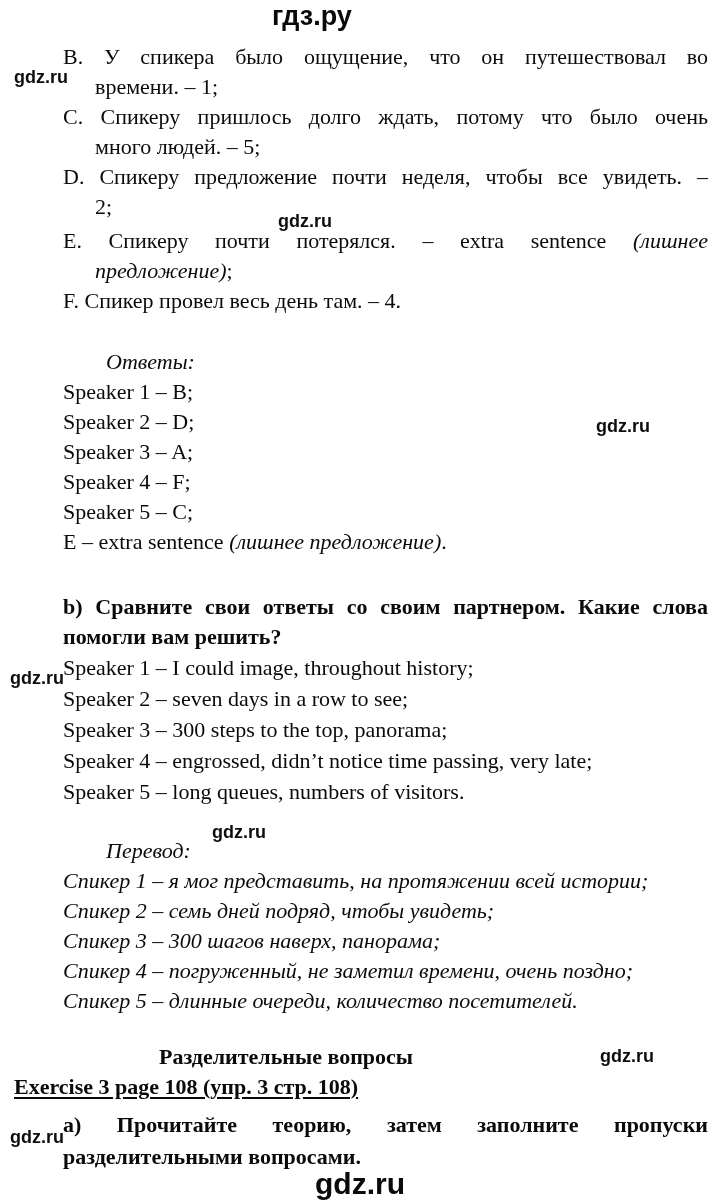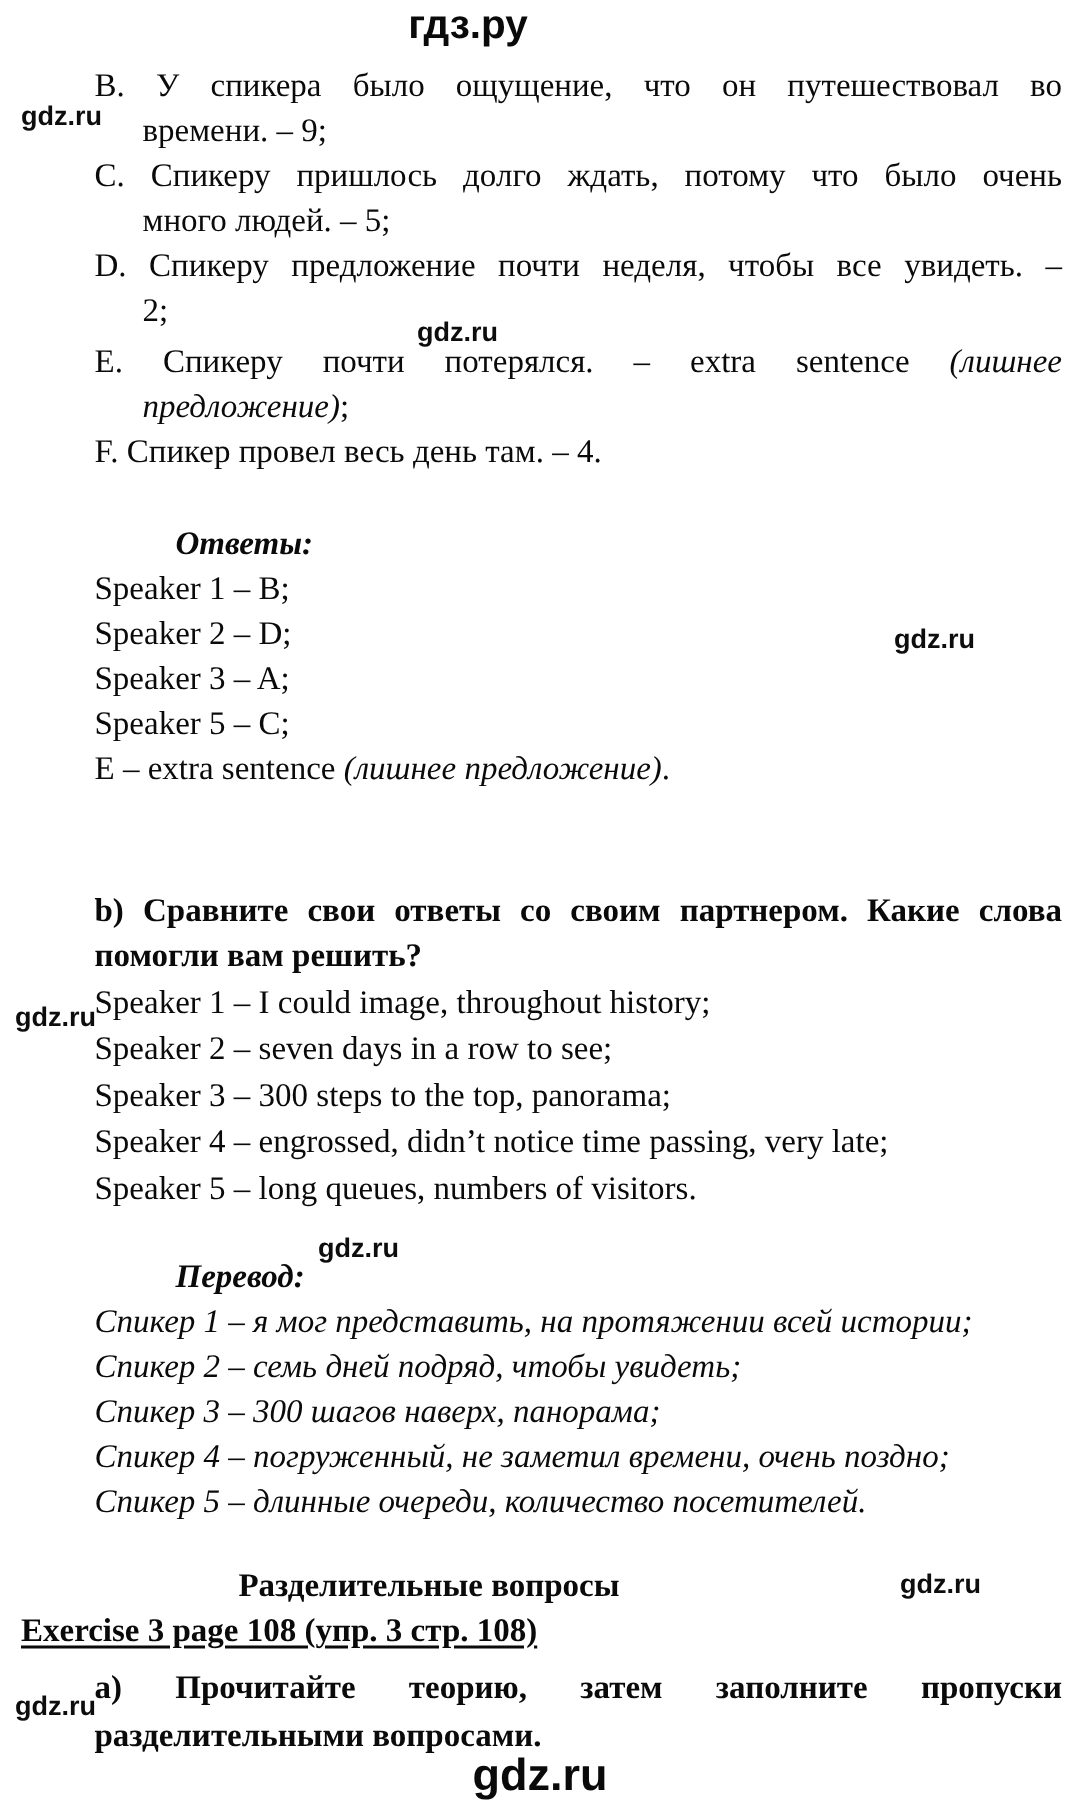--- a/index.html
+++ b/index.html
@@ -33,21 +33,21 @@
   
   .block{position:absolute;left:63px;width:645px;font-size:22px}
   .jline{text-align:justify;text-align-last:justify}
   .cont{padding-left:32px}
   i{font-style:italic}
 
   #task-list{top:42px;line-height:30px}
   #task-list .item-e{margin-top:4px}
 
   #answers{top:347px;line-height:30px}
-  .sub-head{font-weight:700;font-style:italic;margin-left:54px}
+  .sub-head{font-weight:400;font-style:italic;margin-left:43px}
 
   #part-b{top:592px;line-height:30px}
   #part-b .bold{font-weight:700}
   #part-b .sp{line-height:31px}
 
   #translation{top:836px;line-height:30px;font-style:italic}
   #translation .sub-head{font-style:italic}
 
   #tag-heading{
     position:absolute;top:1042px;left:0;width:572px;text-align:center;
@@ -69,21 +69,21 @@
 <div id="wm-2" class="wm sans">gdz.ru</div>
 <div id="wm-3" class="wm sans">gdz.ru</div>
 <div id="wm-4" class="wm sans">gdz.ru</div>
 <div id="wm-5" class="wm sans">gdz.ru</div>
 <div id="wm-6" class="wm sans">gdz.ru</div>
 <div id="wm-7" class="wm sans">gdz.ru</div>
 
 <div id="task-list" class="block">
   <div>
     <div class="jline"><span>B.</span> <span>У спикера было ощущение, что он путешествовал во</span></div>
-    <div class="cont">времени. – 9;</div>
+    <div class="cont">времени. – 1;</div>
   </div>
   <div>
     <div class="jline"><span>C.</span> <span>Спикеру пришлось долго ждать, потому что было очень</span></div>
     <div class="cont">много людей. – 5;</div>
   </div>
   <div>
     <div class="jline"><span>D.</span> <span>Спикеру предложение почти неделя, чтобы все увидеть. –</span></div>
     <div class="cont">2;</div>
   </div>
   <div class="item-e">
@@ -93,20 +93,21 @@
   <div>
     <div><span>F.</span> <span>Спикер провел весь день там. – 4.</span></div>
   </div>
 </div>
 
 <div id="answers" class="block">
   <div class="sub-head">Ответы:</div>
   <div>Speaker 1 – B;</div>
   <div>Speaker 2 – D;</div>
   <div>Speaker 3 – A;</div>
+  <div>Speaker 4 – F;</div>
   <div>Speaker 5 – C;</div>
   <div><span>E – extra sentence </span><i>(лишнее предложение)</i><span>.</span></div>
 </div>
 
 <div id="part-b" class="block">
   <div class="bold jline">b) Сравните свои ответы со своим партнером. Какие слова</div>
   <div class="bold">помогли вам решить?</div>
   <div class="sp">Speaker 1 – I could image, throughout history;</div>
   <div class="sp">Speaker 2 – seven days in a row to see;</div>
   <div class="sp">Speaker 3 – 300 steps to the top, panorama;</div>

